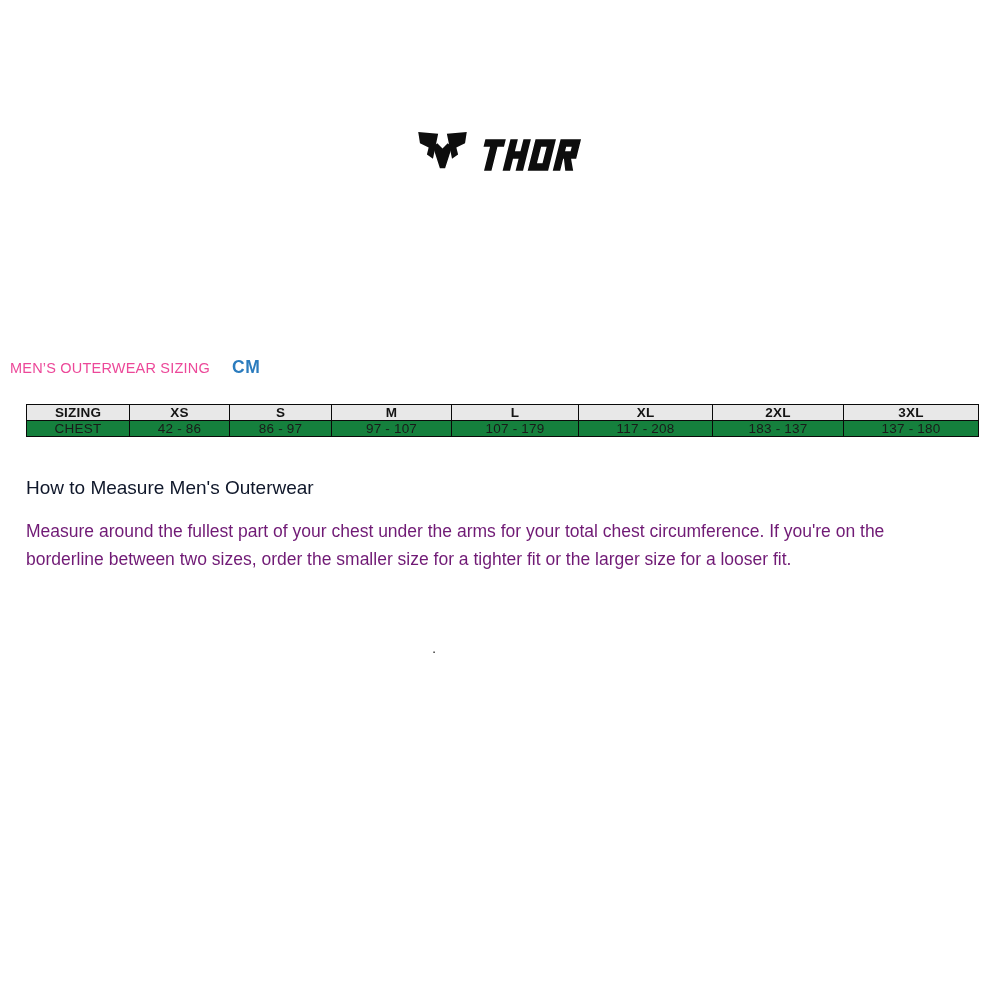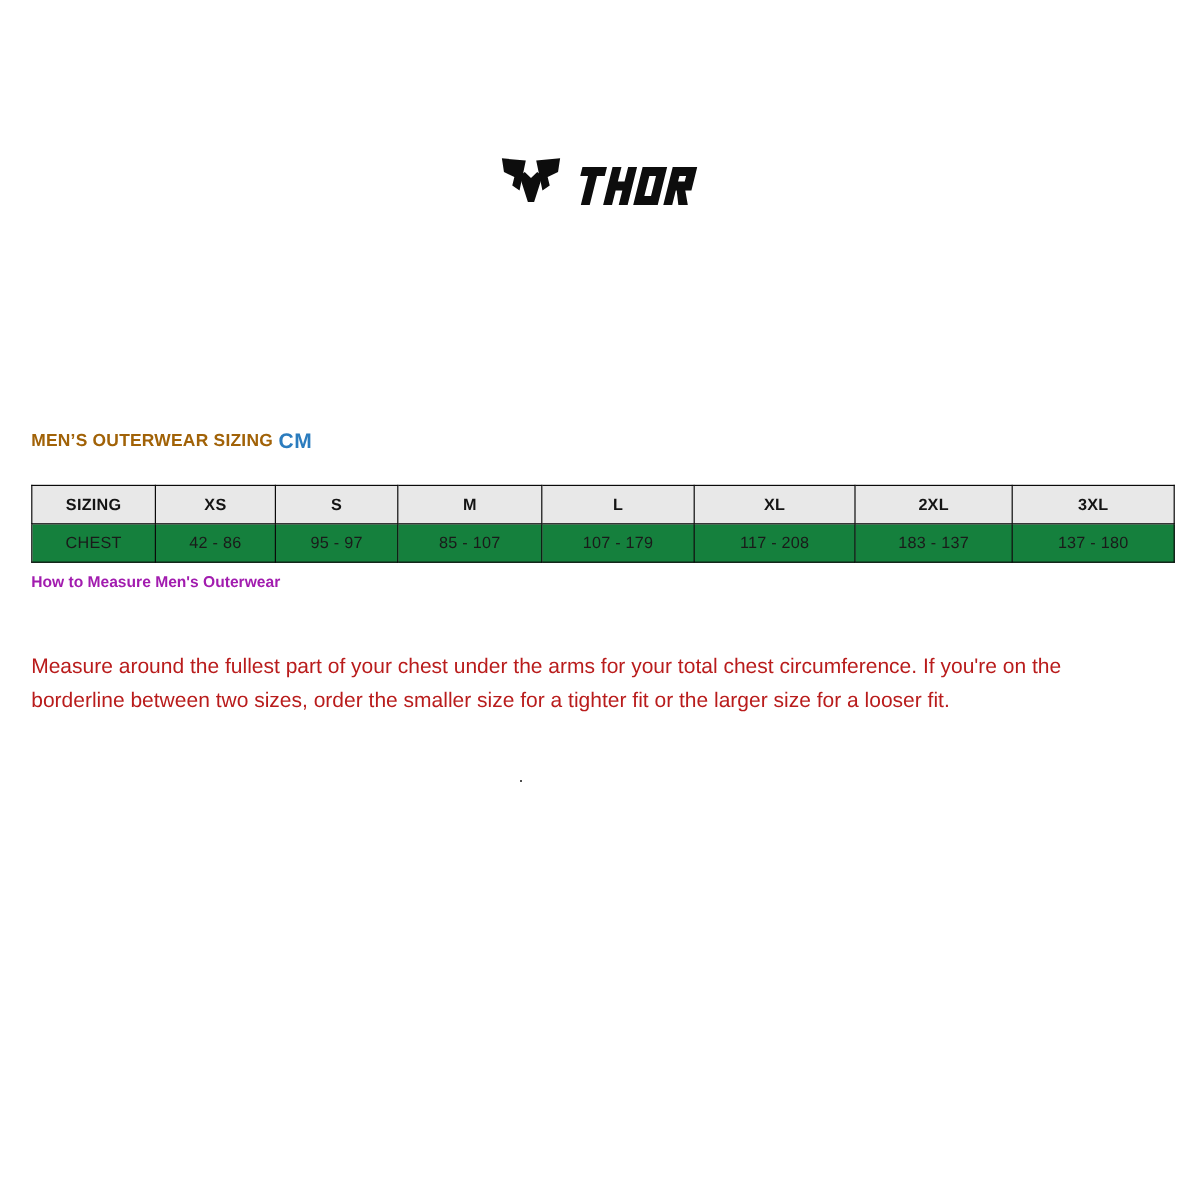--- a/index.html
+++ b/index.html
@@ -23,25 +23,25 @@
   }
   .logo svg { display: block; fill: #0d0d0d; }
   .visually-hidden {
     position: absolute; width: 1px; height: 1px;
     overflow: hidden; clip: rect(0 0 0 0); white-space: nowrap;
   }
 
   
   .sizing-title {
     position: absolute;
-    top: 360px; left: 26px;
+    top: 360px; left: 10px;
     font-size: 14.5px;
-    font-weight: bold;
+    font-weight: normal;
     letter-spacing: 0.2px;
-    color: #a16207;
+    color: #ec4899;
   }
   .unit-toggle {
     position: absolute;
     top: 357px; left: 232px;
     font-size: 17.5px;
     font-weight: bold;
     letter-spacing: 0.5px;
     color: #2b7cbe;
     cursor: pointer;
     background: none; border: none;
@@ -53,48 +53,48 @@
     position: absolute;
     top: 404px; left: 26px;
     border-collapse: collapse;
     table-layout: fixed;
     width: 952px;
   }
   .size-table th, .size-table td {
     border: 1.5px solid #0a0a0a;
     text-align: center;
     vertical-align: middle;
-    height: 32px;
+    height: 16px;
     padding: 0;
     font-size: 13.5px;
     letter-spacing: 0.2px;
     color: #1a1a1a;
   }
   .size-table th {
     background: #e8e8e8;
     font-weight: bold;
     color: #141414;
   }
   .size-table td { background: #15803d; font-weight: normal; }
 
   
   .howto-heading {
     position: absolute;
     top: 477px; left: 26px;
-    font-size: 13px;
-    font-weight: bold;
-    color: #a21caf;
+    font-size: 19px;
+    font-weight: normal;
+    color: #0f172a;
   }
   .howto-body {
     position: absolute;
-    top: 541px; left: 26px;
+    top: 517px; left: 26px;
     width: 916px;
     font-size: 17.5px;
     line-height: 28px;
-    color: #b91c1c;
+    color: #701a75;
   }
 
   
   .stray-dot {
     position: absolute;
     top: 639px; left: 432px;
     font-size: 15px;
     color: #333333;
   }
 </style>
@@ -145,22 +145,22 @@
       <th>L</th>
       <th>XL</th>
       <th>2XL</th>
       <th>3XL</th>
     </tr>
   </thead>
   <tbody>
     <tr>
       <td>CHEST</td>
       <td>42 - 86</td>
-      <td>95 - 97</td>
-      <td>85 - 107</td>
+      <td>86 - 97</td>
+      <td>97 - 107</td>
       <td>107 - 179</td>
       <td>117 - 208</td>
       <td>183 - 137</td>
       <td>137 - 180</td>
     </tr>
   </tbody>
 </table>
 
 <div class="howto-heading">How to Measure Men's Outerwear</div>
 <p class="howto-body">Measure around the fullest part of your chest under the arms for your total chest circumference. If you're on the borderline between two sizes, order the smaller size for a tighter fit or the larger size for a looser fit.</p>

